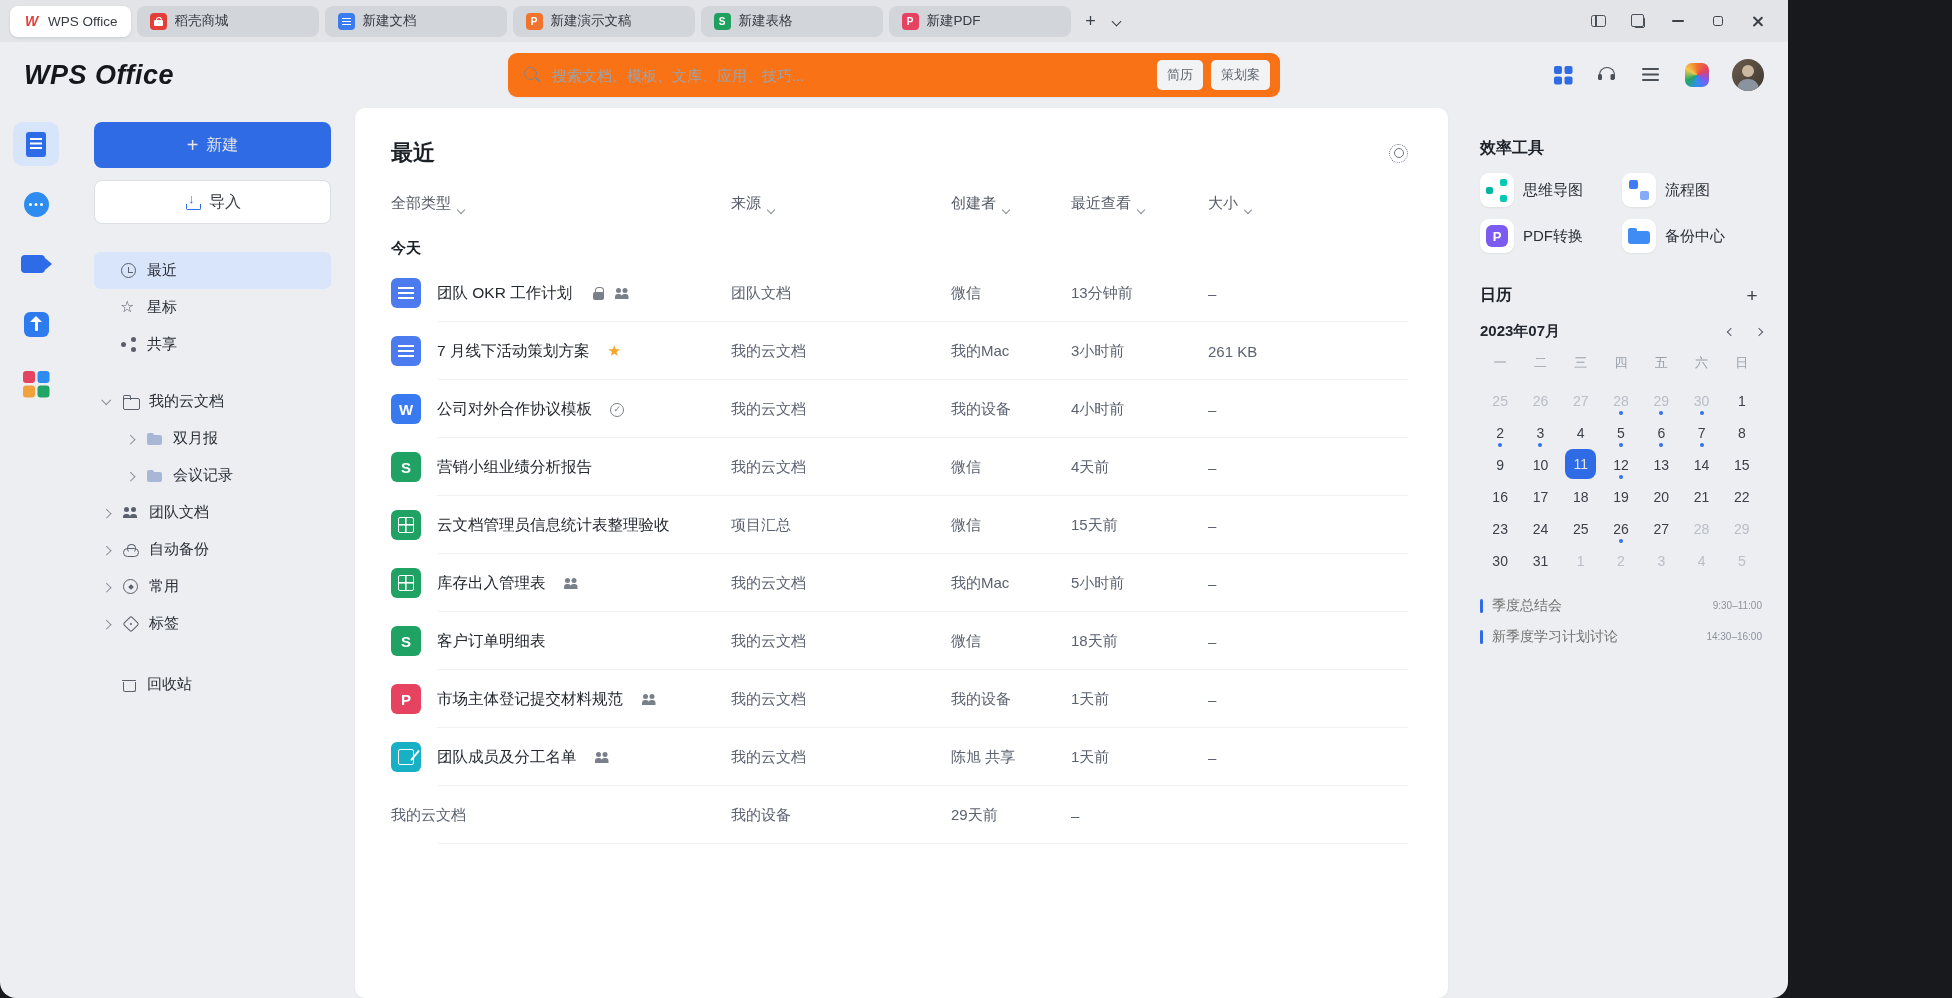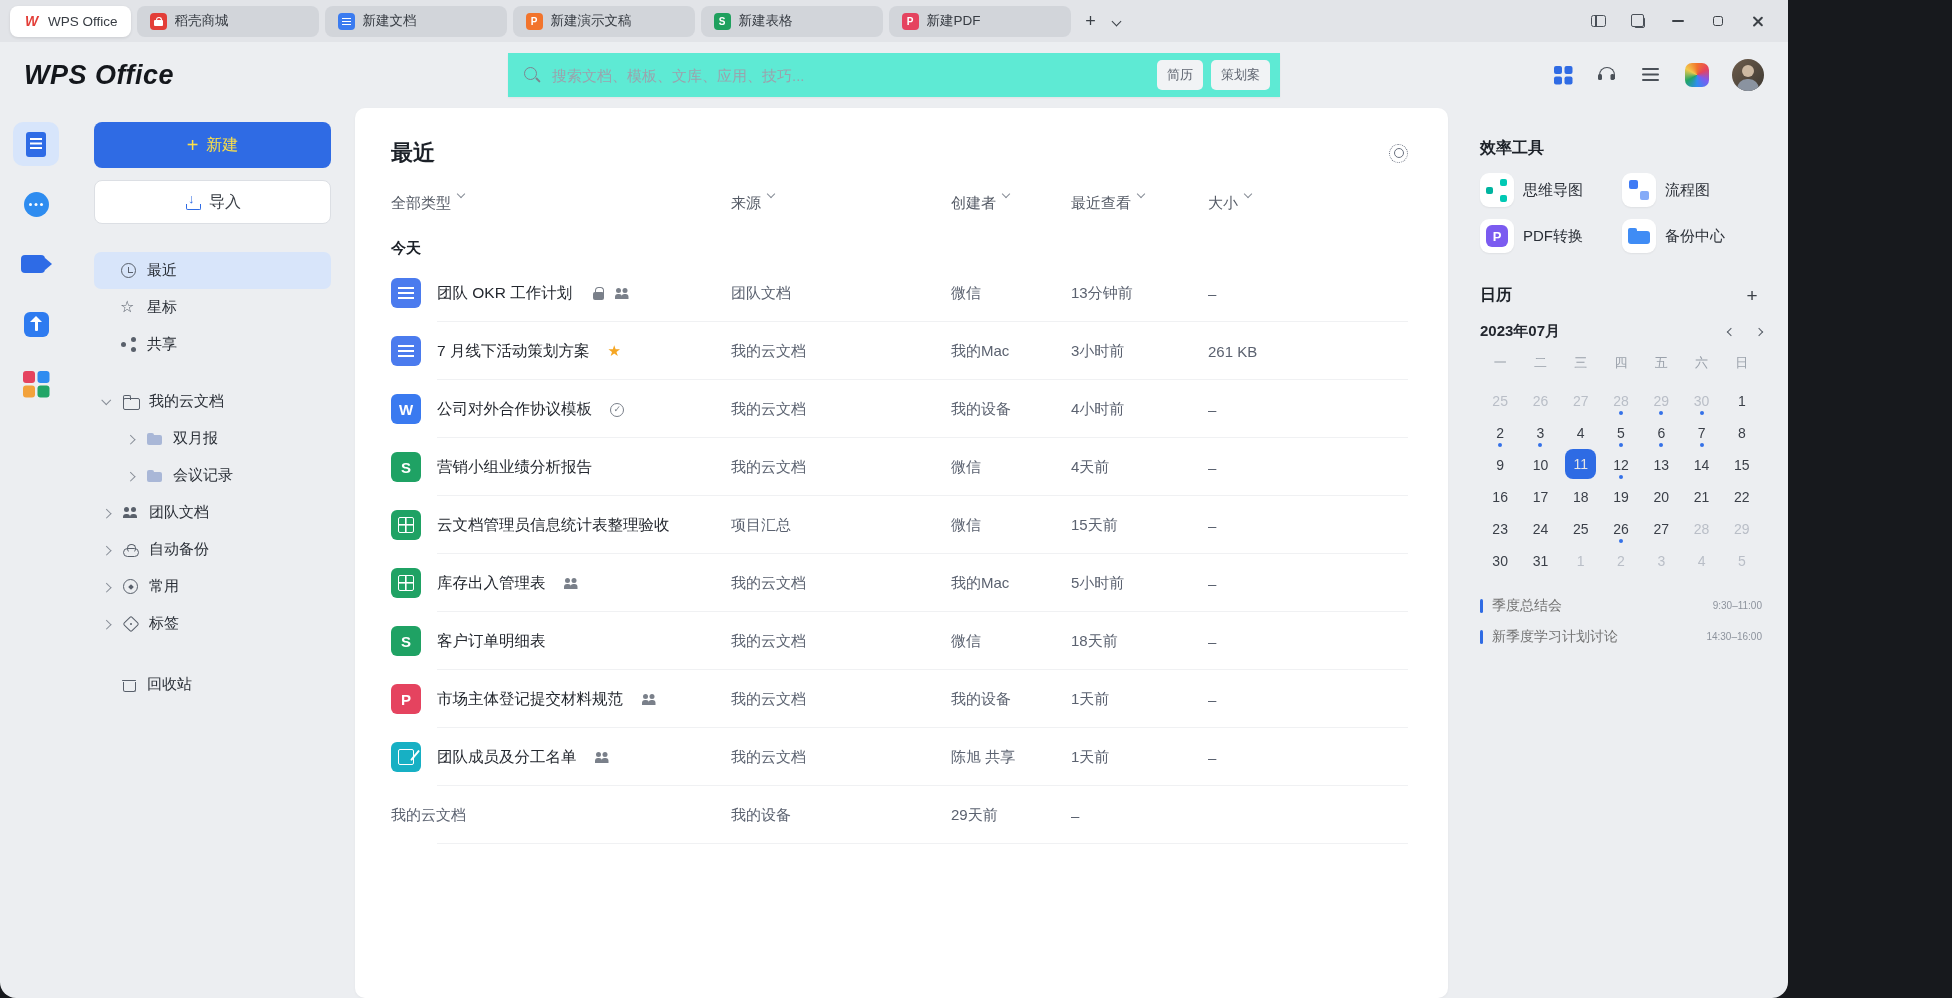--- a/index.html
+++ b/index.html
@@ -41,21 +41,21 @@
 .wi-max{width:10.5px;height:10.5px;border:1.7px solid #3c4147;border-radius:2.5px}
 .wi-close{width:13px;height:13px;position:relative}
 .wi-close::before,.wi-close::after{content:"";position:absolute;left:5.6px;top:0;width:1.7px;height:13px;background:#3c4147;border-radius:1px;transform:rotate(45deg)}
 .wi-close::after{transform:rotate(-45deg)}
 
 
 .header{height:66px;display:flex;align-items:center;padding:0 24px;flex:none;position:relative}
 .logo{font-size:27px;color:#14171c;letter-spacing:.5px;font-style:italic;white-space:nowrap}
 .logo .lw{font-weight:800}
 .logo .lo{font-weight:700}
-.search{position:absolute;left:50%;top:11px;transform:translateX(-50%);width:772px;height:44px;background:#5eead4;border-radius:0;display:flex;align-items:center;padding:0 10px 0 16px;box-shadow:0 1px 2px rgba(0,0,0,.05)}
+.search{position:absolute;left:50%;top:11px;transform:translateX(-50%);width:772px;height:44px;background:#f97316;border-radius:9px;display:flex;align-items:center;padding:0 10px 0 16px;box-shadow:0 1px 2px rgba(0,0,0,.05)}
 .mag{width:17px;height:17px;position:relative;margin-right:11px;flex:none}
 .mag::before{content:"";position:absolute;left:0;top:0;width:11px;height:11px;border:1.8px solid #7d8590;border-radius:50%}
 .mag::after{content:"";position:absolute;left:11px;top:12.5px;width:6px;height:1.8px;background:#7d8590;transform:rotate(45deg);border-radius:1px}
 .search input{flex:1;border:0;outline:0;font-size:15px;color:#333;background:transparent;font-family:inherit;min-width:0}
 .search input::placeholder{color:#9aa3ad}
 .chips{display:flex}
 .chip{background:#f1f3f5;border-radius:5px;padding:6px 10px;font-size:13px;color:#5f6570;margin-left:8px;white-space:nowrap}
 .hicons{margin-left:auto;display:flex;align-items:center;gap:22px}
 .hi{width:22px;height:22px;position:relative;display:flex;align-items:center;justify-content:center}
 .hi-grid::before{content:"";position:absolute;left:2px;top:2px;width:7.5px;height:7.5px;border-radius:2px;background:#2f6be4;box-shadow:10.5px 0 0 #2f6be4,0 10.5px 0 #2f6be4,10.5px 10.5px 0 #2f6be4}
@@ -83,21 +83,21 @@
 .r-cam::after{content:"";position:absolute;right:-7px;top:3px;border-left:7px solid #2e6be6;border-top:6px solid transparent;border-bottom:6px solid transparent}
 .r-drive{width:25px;height:25px;border-radius:6px;background:#2e7bf0;position:relative}
 .r-drive::before{content:"";position:absolute;left:11px;top:9px;width:3px;height:10px;background:#fff;border-radius:1px}
 .r-drive::after{content:"";position:absolute;left:6.5px;top:4px;border-bottom:6px solid #fff;border-left:6px solid transparent;border-right:6px solid transparent}
 .r-suite{width:26px;height:26px;position:relative}
 .r-suite::before{content:"";position:absolute;left:0;top:0;width:11.5px;height:11.5px;border-radius:3px;background:#e5435f;box-shadow:14.5px 0 0 #2e8cf0,0 14.5px 0 #f2a23c,14.5px 14.5px 0 #21a567}
 
 
 .sidebar{width:283px;flex:none;padding:14px 24px 0 22px}
 .btn-new,.btn-import{width:100%;display:flex;align-items:center;justify-content:center;gap:8px;border-radius:8px;font-size:16px;font-family:inherit;border:none;cursor:default}
-.btn-new{height:46px;background:#2f6be4;color:#fde047}
+.btn-new{height:46px;background:#2f6be4;color:#e5e5e5}
 .plus-icon::before{content:"+";font-size:20px;font-weight:400;line-height:1}
 .btn-import{height:44px;background:#fff;border:1px solid #dcdfe4;color:#3a3f46;margin-top:12px}
 .si{width:17px;height:17px;position:relative;flex:none;color:#59606b}
 .i-import{color:#2f6be4}
 .i-import::before{content:"↓";position:absolute;left:4px;top:-3px;font-size:13px;font-weight:700}
 .i-import::after{content:"";position:absolute;left:2px;bottom:1px;width:13px;height:5px;border:1.5px solid #2f6be4;border-top:none;border-radius:0 0 2px 2px}
 .nav{margin-top:28px}
 .nav.tree{margin-top:20px}
 .trash-wrap{margin-top:24px}
 .nav-item{height:37px;display:flex;align-items:center;gap:10px;border-radius:7px;font-size:15px;color:#2a2f37;padding:0 10px}
@@ -130,21 +130,21 @@
 
 
 .main{flex:1;background:#fff;border-radius:10px;margin-right:28px;padding:30px 40px 0 36px;min-width:0;display:flex;flex-direction:column;box-shadow:0 1px 3px rgba(0,0,0,.04)}
 .main-head{display:flex;justify-content:space-between;align-items:center}
 .main-title{font-size:22px;font-weight:700;color:#1c2128}
 .gear{width:19px;height:19px;position:relative}
 .gear::before{content:"";position:absolute;inset:4.5px;border:1.7px solid #6b7280;border-radius:50%}
 .gear::after{content:"";position:absolute;inset:0;border:1.9px dotted #6b7280;border-radius:50%}
 .grid5{display:grid;grid-template-columns:minmax(0,1fr) 220px 120px 137px 200px;align-items:center}
 .filters{margin-top:26px;font-size:15px;color:#555b66}
-.filter{display:flex;align-items:flex-start;gap:7px}
+.filter{display:flex;align-items:flex-end;gap:7px}
 .filter .chev{width:6px;height:6px;color:#868c96;margin-top:-3px}
 .section-label{margin-top:26px;font-size:15px;font-weight:600;color:#1c2128}
 .rows{margin-top:6px}
 .row{height:58px;position:relative;font-size:15px;color:#5b6270}
 .row::after{content:"";position:absolute;left:46px;right:0;bottom:0;height:1px;background:#f0f1f3}
 .cell-name{display:flex;align-items:center;gap:16px;min-width:0;color:#24282f;font-size:15.5px}
 .fname{white-space:nowrap;overflow:hidden;text-overflow:ellipsis}
 .fic{width:30px;height:30px;border-radius:6px;flex:none;position:relative;display:flex;align-items:center;justify-content:center;color:#fff;font-weight:700;font-size:15px}
 .ic-doc{background:#4b7bee}
 .ic-doc::before{content:"";position:absolute;left:7px;top:9px;width:16px;height:2.2px;background:#fff;box-shadow:0 5px 0 #fff,0 10px 0 #fff}

